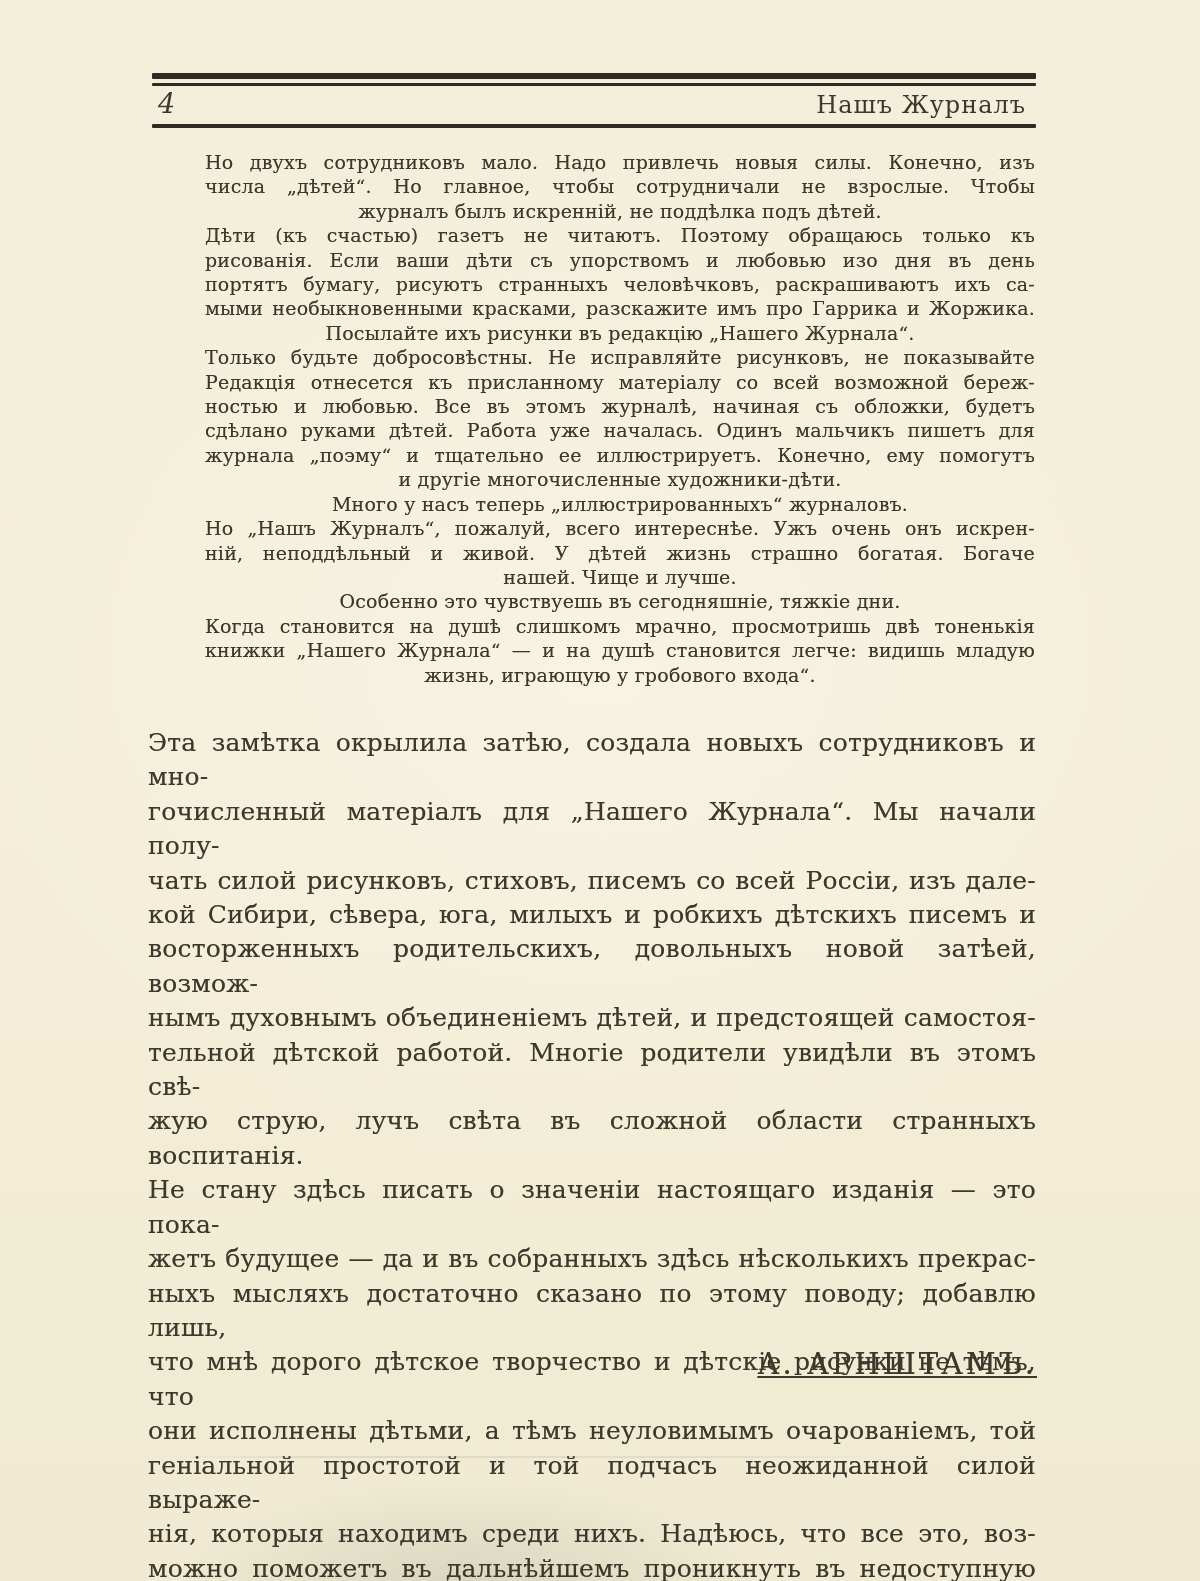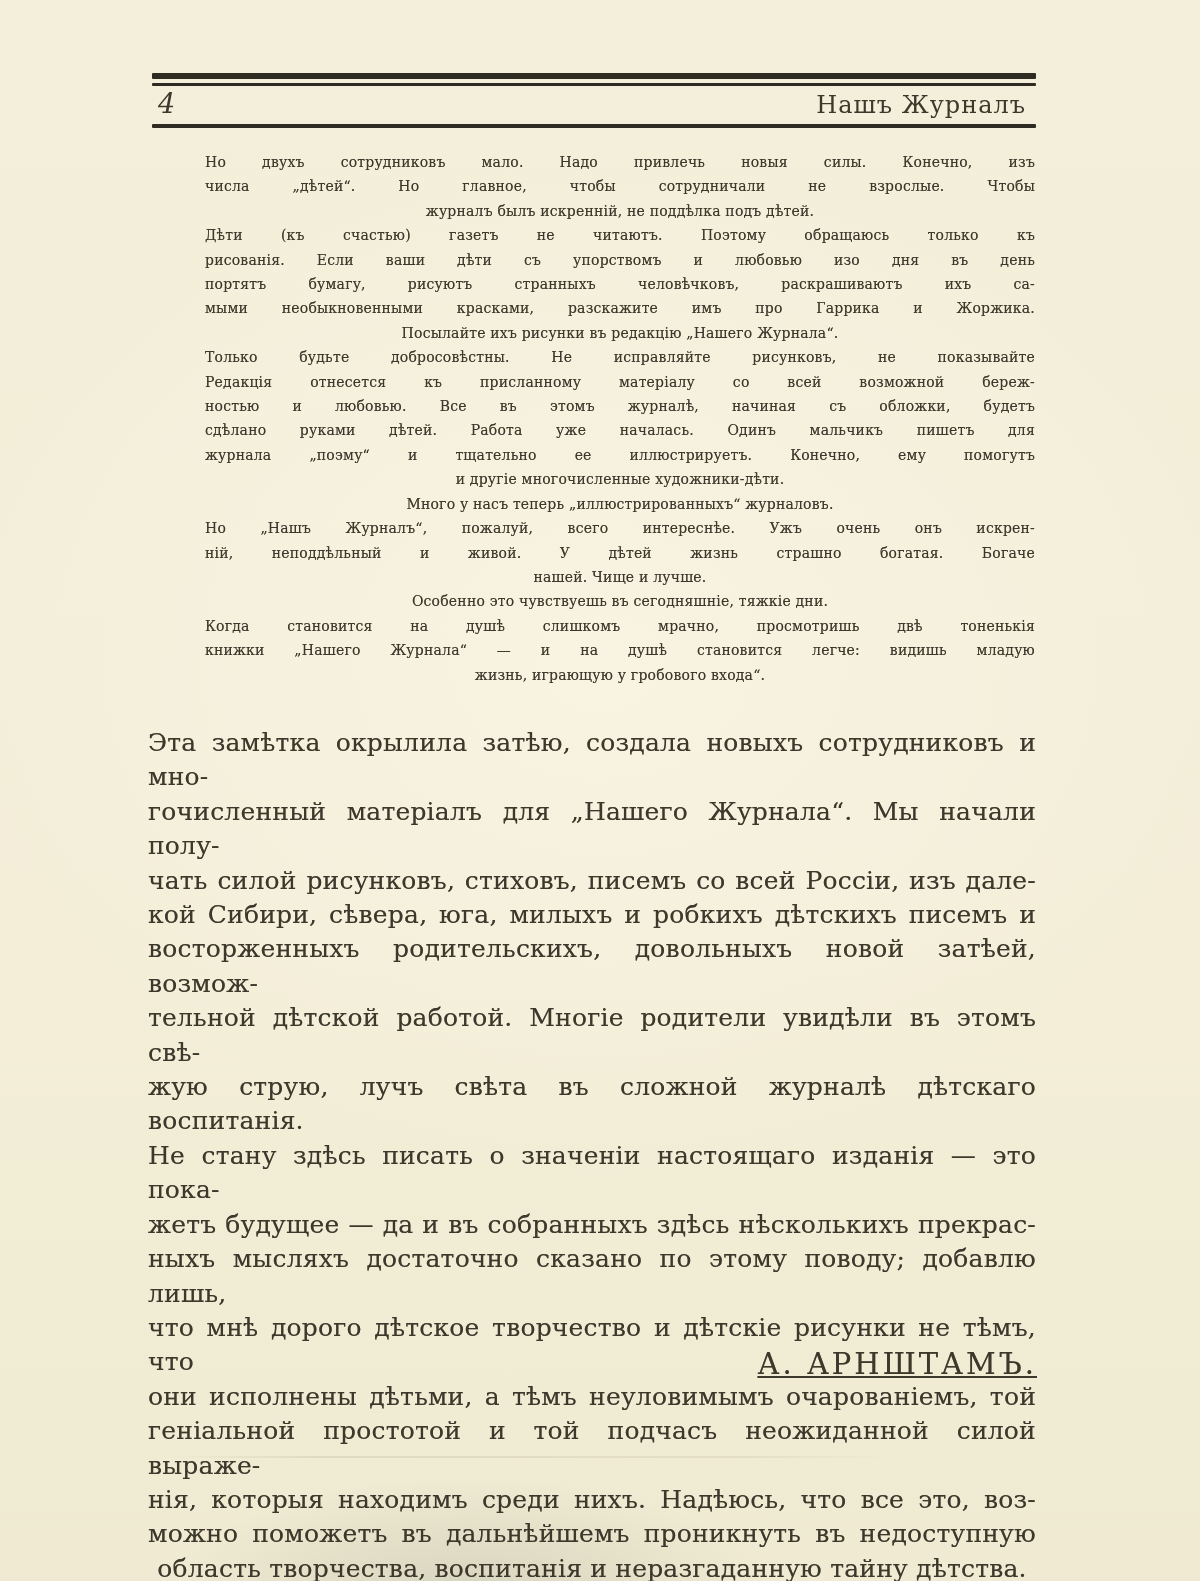--- a/index.html
+++ b/index.html
@@ -40,21 +40,21 @@
     font-style:italic; font-size:27px; line-height:30px;
     padding-left:4px; color:var(--ink);
   }
   .journal-title{
     font-size:24px; line-height:30px;
     letter-spacing:1px; padding-right:8px; color:var(--ink);
   }
   
   .quote-block{
     position:absolute; left:205px; top:150px; width:830px;
-    font-size:14px; line-height:24.4px;
+    font-size:19px; line-height:24.4px;
     letter-spacing:0.2px;
   }
   .main-block{
     position:absolute; left:148px; top:726px; width:888px;
     font-size:25px; line-height:34.4px;
     letter-spacing:0.2px;
   }
   .line{
     text-align:center;
     white-space:normal;
@@ -117,22 +117,23 @@
       <div class="line j">книжки „Нашего Журнала“ — и на душѣ становится легче: видишь младую</div>
       <div class="line">жизнь, играющую у гробового входа“.</div>
     </section>
 
   <section class="main-block">
       <div class="line j">Эта замѣтка окрылила затѣю, создала новыхъ сотрудниковъ и мно-</div>
       <div class="line j">гочисленный матеріалъ для „Нашего Журнала“. Мы начали полу-</div>
       <div class="line j">чать силой рисунковъ, стиховъ, писемъ со всей Россіи, изъ дале-</div>
       <div class="line j">кой Сибири, сѣвера, юга, милыхъ и робкихъ дѣтскихъ писемъ и</div>
       <div class="line j">восторженныхъ родительскихъ, довольныхъ новой затѣей, возмож-</div>
+      <div class="line j">нымъ духовнымъ объединеніемъ дѣтей, и предстоящей самостоя-</div>
       <div class="line j">тельной дѣтской работой. Многіе родители увидѣли въ этомъ свѣ-</div>
-      <div class="line j">жую струю, лучъ свѣта въ сложной журналѣ дѣтскаго воспитанія.</div>
+      <div class="line j">жую струю, лучъ свѣта въ сложной области странныхъ воспитанія.</div>
       <div class="line j">Не стану здѣсь писать о значеніи настоящаго изданія — это пока-</div>
       <div class="line j">жетъ будущее — да и въ собранныхъ здѣсь нѣсколькихъ прекрас-</div>
       <div class="line j">ныхъ мысляхъ достаточно сказано по этому поводу; добавлю лишь,</div>
       <div class="line j">что мнѣ дорого дѣтское творчество и дѣтскіе рисунки не тѣмъ, что</div>
       <div class="line j">они исполнены дѣтьми, а тѣмъ неуловимымъ очарованіемъ, той</div>
       <div class="line j">геніальной простотой и той подчасъ неожиданной силой выраже-</div>
       <div class="line j">нія, которыя находимъ среди нихъ. Надѣюсь, что все это, воз-</div>
       <div class="line j">можно поможетъ въ дальнѣйшемъ проникнуть въ недоступную</div>
       <div class="line">область творчества, воспитанія и неразгаданную тайну дѣтства.</div>
     </section>

